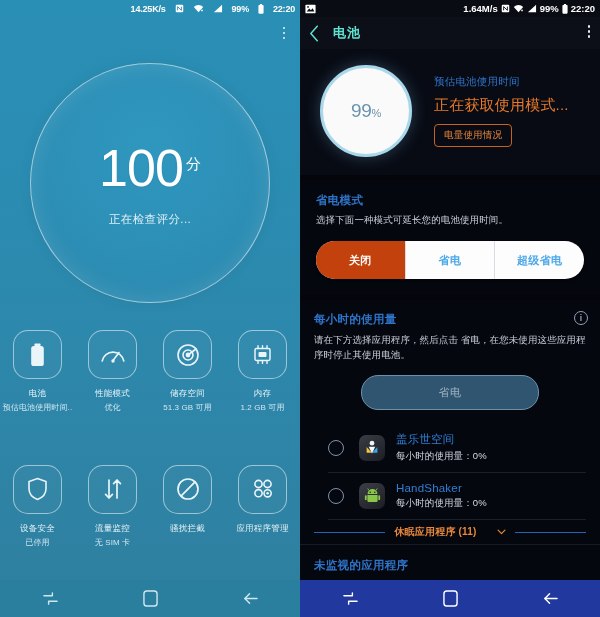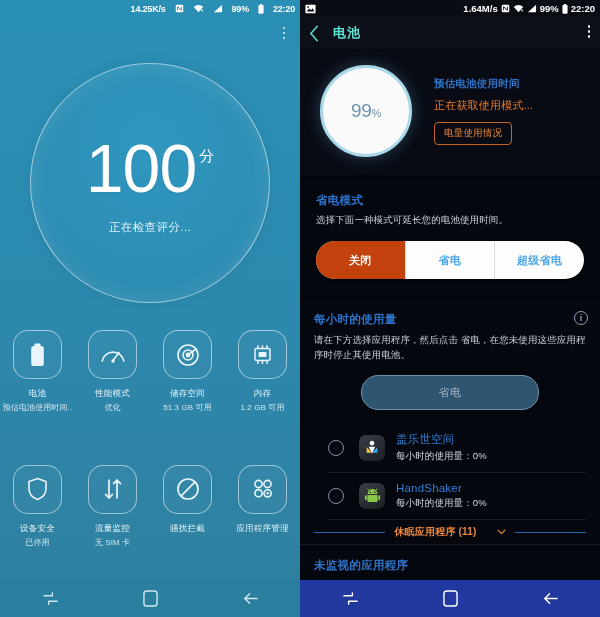--- a/index.html
+++ b/index.html
@@ -37,21 +37,21 @@
   .circle{
     width:238px;height:238px;border-radius:50%;
     background:radial-gradient(circle at 50% 35%,#2f97bf 0%,#2d8fb6 55%,#2b87ac 100%);
     border:1.5px solid rgba(255,255,255,.55);
     box-shadow:0 0 22px rgba(255,255,255,.13) inset, 0 0 14px rgba(0,0,0,.06);
     display:flex;flex-direction:column;align-items:center;justify-content:center;
     position:relative;
   }
   .score-row{display:flex;align-items:flex-start;justify-content:center;margin-top:6px;}
   .score-num{
-    font-size:68px;line-height:.92;color:#ffffff;font-weight:300;letter-spacing:-1px;
+    font-size:52px;line-height:.92;color:#ffffff;font-weight:300;letter-spacing:-1px;
     text-shadow:0 1px 2px rgba(0,0,0,.08);
   }
   .score-unit{font-size:15px;color:#ffffff;margin-top:10px;margin-left:3px;font-weight:400;}
   .score-sub{
     margin-top:20px;font-size:11.5px;color:#dff0f6;letter-spacing:.4px;
   }
 
   .grid{
     position:absolute;left:0;right:0;top:330px;
     display:grid;grid-template-columns:repeat(4,1fr);row-gap:6px;
@@ -96,22 +96,22 @@
   .batt-circle{
     width:86px;height:86px;border-radius:50%;
     background:#fafafa;
     border:3px solid #a9d8ea;
     display:flex;align-items:center;justify-content:center;
     box-shadow:0 0 16px rgba(120,190,230,.30);
   }
   .batt-pct{font-size:19px;color:#6b93ad;font-weight:400;letter-spacing:-.3px;}
   .batt-pct small{font-size:11px;}
   .batt-info{margin-left:22px;}
-  .bi-1{font-size:10.5px;color:#2e74c9;letter-spacing:.2px;font-weight:bold;}
-  .bi-2{font-size:11px;color:#e87a2a;margin-top:7px;letter-spacing:.2px;}
+  .bi-1{font-size:10.5px;color:#2e74c9;letter-spacing:.2px;}
+  .bi-2{font-size:15px;color:#e87a2a;margin-top:7px;letter-spacing:.2px;}
   .bi-btn{
     margin-top:9px;display:inline-block;padding:4px 9px;border:1px solid #c4641f;
     border-radius:4px;font-size:9.5px;color:#e8873a;letter-spacing:.2px;background:transparent;
   }
 
   .divider{height:1px;background:#151a26;}
   .sec-gap{height:5px;background:#03050b;}
 
   .pm-sec{padding:13px 16px 16px 16px;}
   .pm-title{font-size:11.5px;color:#2e74c9;font-weight:bold;letter-spacing:.3px;}

